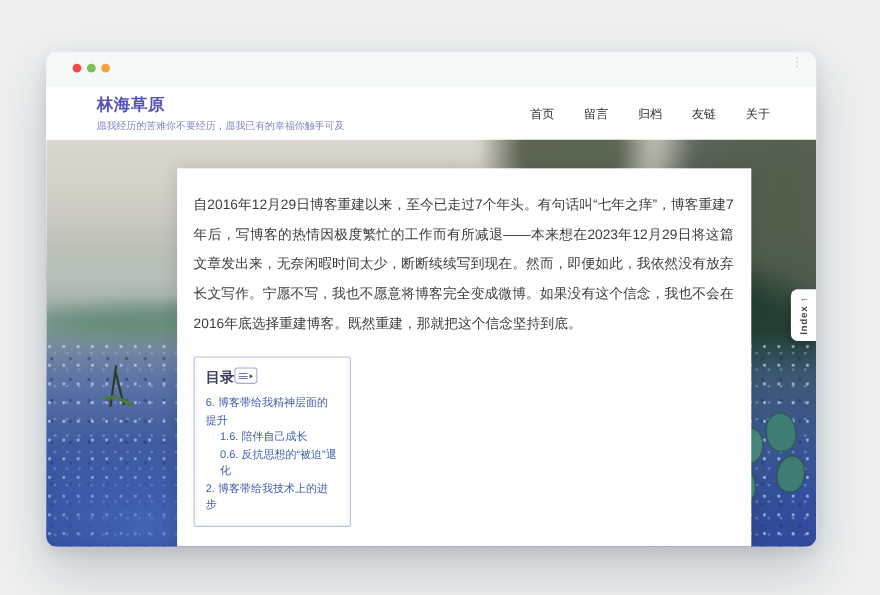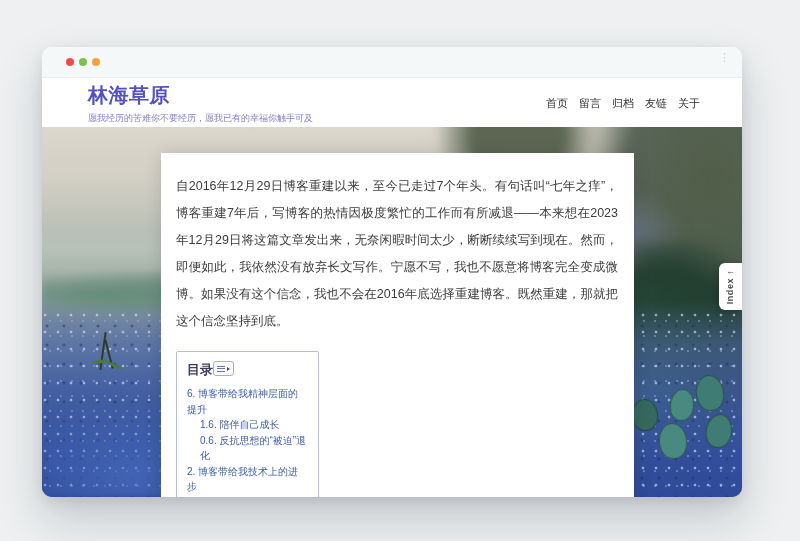--- a/index.html
+++ b/index.html
@@ -27,23 +27,23 @@
     position:absolute;right:12px;top:5px;font-size:11px;line-height:10px;
     color:#c2cacc;letter-spacing:0;
   }
 
   
   .site-header{
     position:relative;height:50px;background:#fff;
     display:flex;align-items:center;justify-content:space-between;
     padding:0 42px 0 46px;
   }
-  .site-title{font-size:20px;font-weight:bold;color:#5451ba;letter-spacing:.5px;margin:0;}
+  .site-title{font-size:15px;font-weight:bold;color:#5451ba;letter-spacing:.5px;margin:0;}
   .tagline{font-size:9px;color:#8583c6;margin-top:3px;}
-  .nav{display:flex;gap:11px;}
+  .nav{display:flex;gap:27px;}
   .nav a{font-size:11px;color:#2f2f2f;text-decoration:none;cursor:pointer;}
 
   
   .scene{position:absolute;left:0;right:0;top:80px;bottom:0;overflow:hidden;}
   .layer{position:absolute;}
   .paint-base{
     inset:0;
     background:linear-gradient(180deg,#dbd7cd 0%,#d2cfc5 14%,#bfc2b8 26%,
       #a2aea6 36%,#8b9da0 46%,#74889f 56%,#5e77a4 68%,#4a66a6 80%,#3e5ca6 92%,#3a57a2 100%);
   }
@@ -87,21 +87,21 @@
   .field-bright{left:0;bottom:0;width:32%;height:26%;
     background:radial-gradient(ellipse at 40% 80%,rgba(74,110,190,.7),rgba(74,110,190,0) 75%);
     filter:blur(3px);}
   .pad{position:absolute;border:1px solid rgba(18,40,38,.5);filter:blur(.5px);
     border-radius:50% 50% 46% 46%;}
   .twig-stem{position:absolute;background:#2e3c26;}
   .twig-leaf{position:absolute;background:#4a7a42;border-radius:0 100% 0 100%;}
 
   
   .card{
-    position:absolute;left:119px;top:26px;width:473px;bottom:0;
+    position:absolute;left:119px;top:26px;width:522px;bottom:0;
     background:#fff;box-sizing:border-box;padding:12px 16px 4px 15px;
     box-shadow:0 0 16px rgba(0,0,0,.14);z-index:2;
   }
   .intro{margin:8px 0 0;font-size:12.5px;line-height:27px;color:#3c3c3c;text-align:justify;}
   .toc-box{
     margin-top:16px;width:143px;box-sizing:border-box;
     border:1px solid #b6bfd9;border-radius:2px;background:#fff;
     padding:9px 10px 10px;
   }
   .toc-head{display:flex;align-items:flex-start;}

